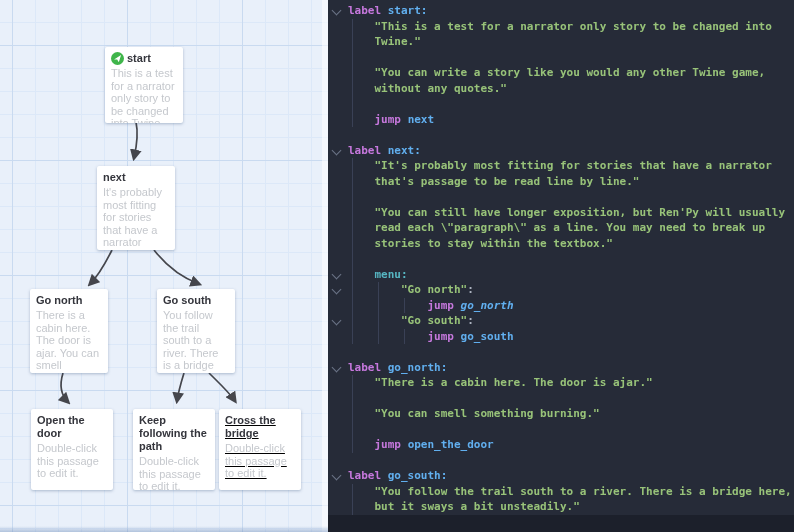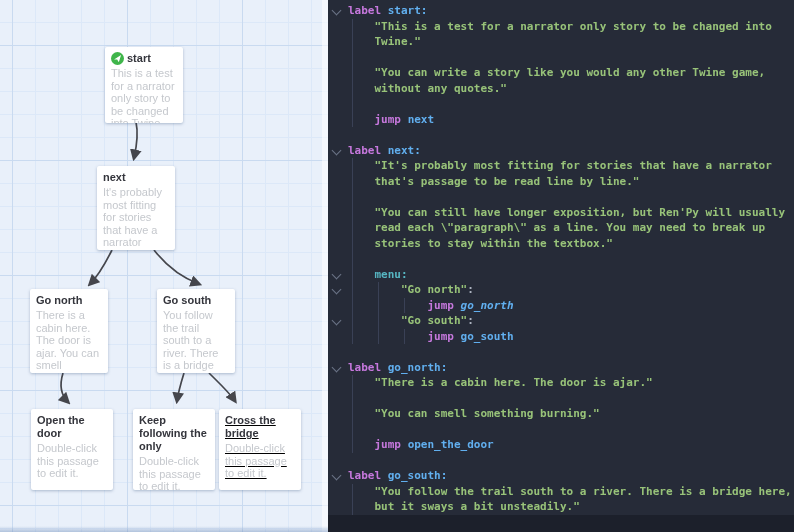--- a/index.html
+++ b/index.html
@@ -91,21 +91,21 @@
           <div class="node-body">You follow the trail south to a river. There is a bridge here, but it sways a bit</div>
         </div>
         <div class="node" style="left: 31px; top: 409px; width: 82px; height: 81px;">
           <div class="node-title">
             <span>Open the door</span>
           </div>
           <div class="node-body">Double-click this passage to edit it.</div>
         </div>
         <div class="node" style="left: 133px; top: 409px; width: 82px; height: 81px;">
           <div class="node-title">
-            <span>Keep following the only</span>
+            <span>Keep following the path</span>
           </div>
           <div class="node-body">Double-click this passage to edit it.</div>
         </div>
         <div class="node" style="left: 219px; top: 409px; width: 82px; height: 81px; text-decoration: underline;">
           <div class="node-title">
             <span>Cross the bridge</span>
           </div>
           <div class="node-body">Double-click this passage to edit it.</div>
         </div>
       </div>

